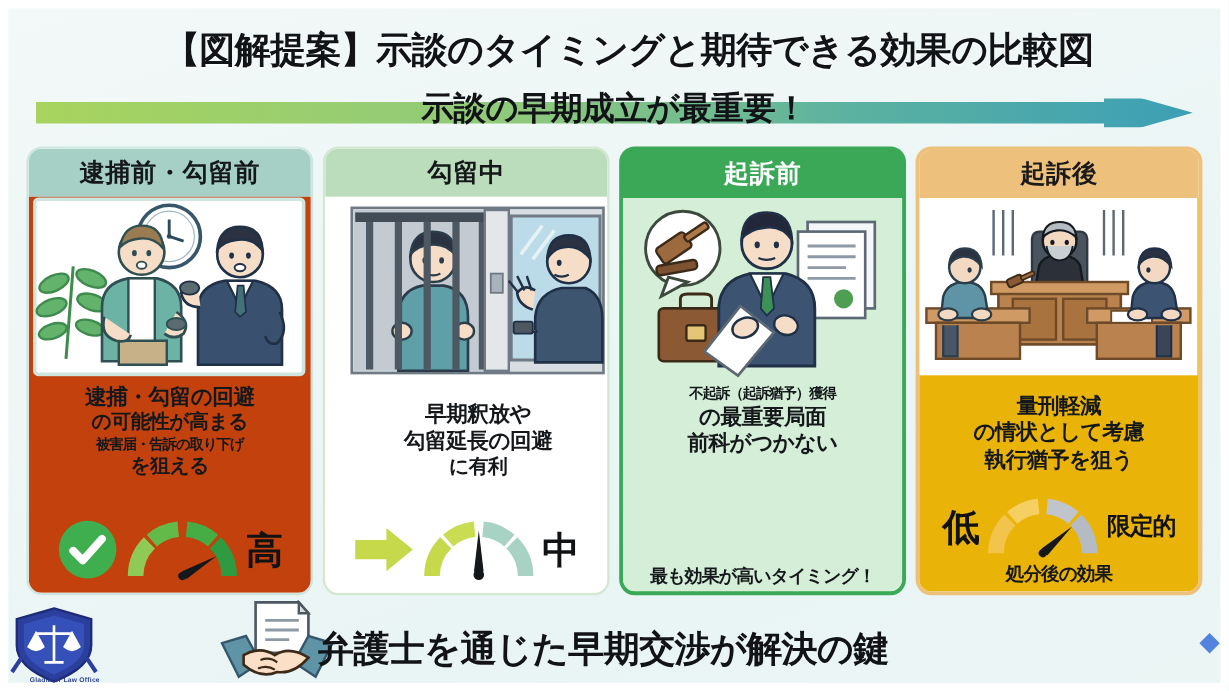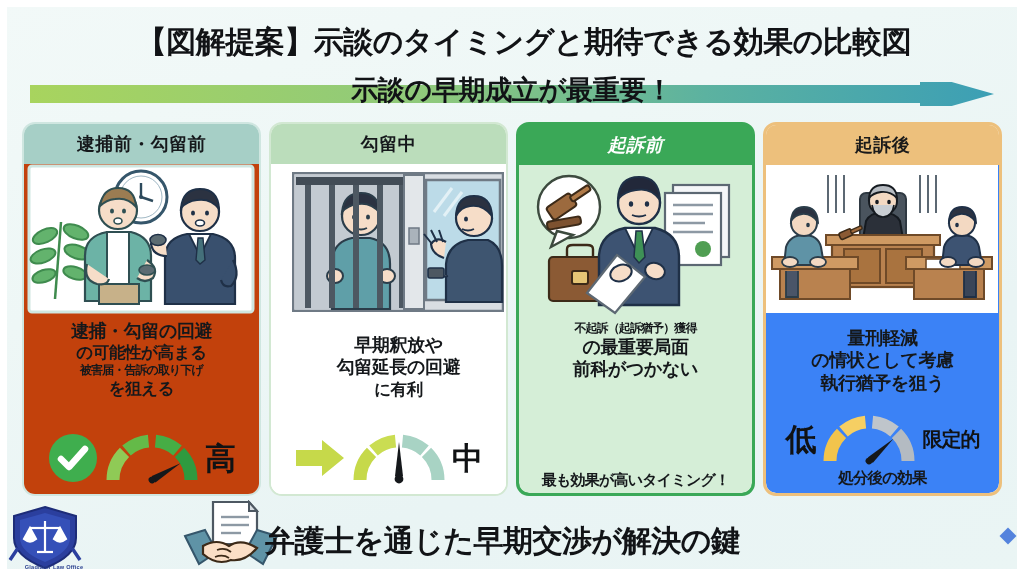--- a/index.html
+++ b/index.html
@@ -52,45 +52,45 @@
   .panel {
     width: 243px; height: 374px;
     border-radius: 13px;
     overflow: hidden;
     display: flex; flex-direction: column;
     position: relative;
   }
   .panel-head {
     height: 40px; flex: 0 0 40px;
     display: flex; align-items: center; justify-content: center;
-    font-size: 18px; font-weight: bold;
+    font-size: 21px; font-weight: bold;
     letter-spacing: 0.5px;
   }
   .panel-body {
     flex: 1 1 auto;
     display: flex; flex-direction: column; align-items: center;
     position: relative;
   }
 
   
   .p1 { background: #ffffff; border: 2px solid #cfe6e0; }
   .p1 .panel-head { background: #a6cfc6; color: #15181b; }
   .p1 .panel-body { background: #c2410c; }
 
   .p2 { background: #ffffff; border: 2px solid #d2e8d2; }
   .p2 .panel-head { background: #bbddbb; color: #15181b; }
   .p2 .panel-body { background: #ffffff; padding-left: 20px; }
 
   .p3 { background: #3aa857; border: 3px solid #3aa857; }
-  .p3 .panel-head { background: #3aa857; color: #ffffff; font-style: italic; }
+  .p3 .panel-head { background: #3aa857; color: #ffffff; }
   .p3 .panel-body { background: #d5eed7; border-radius: 0 0 10px 10px; }
 
   .p4 { background: #fbf3e2; border: 3px solid #edc07c; }
   .p4 .panel-head { background: #edc07c; color: #1a1a1a; }
-  .p4 .panel-body { background: #3b82f6; border-radius: 0 0 10px 10px; }
+  .p4 .panel-body { background: #eab308; border-radius: 0 0 10px 10px; }
 
   .illo { width: 100%; height: 152px; display: block; }
   .illo svg { display: block; margin: 0 auto; }
 
   .panel-text {
     text-align: center;
     font-size: 16.5px; font-weight: bold; color: #15181b;
     line-height: 1.24;
     padding: 4px 4px 0 4px;
     letter-spacing: -0.4px;

